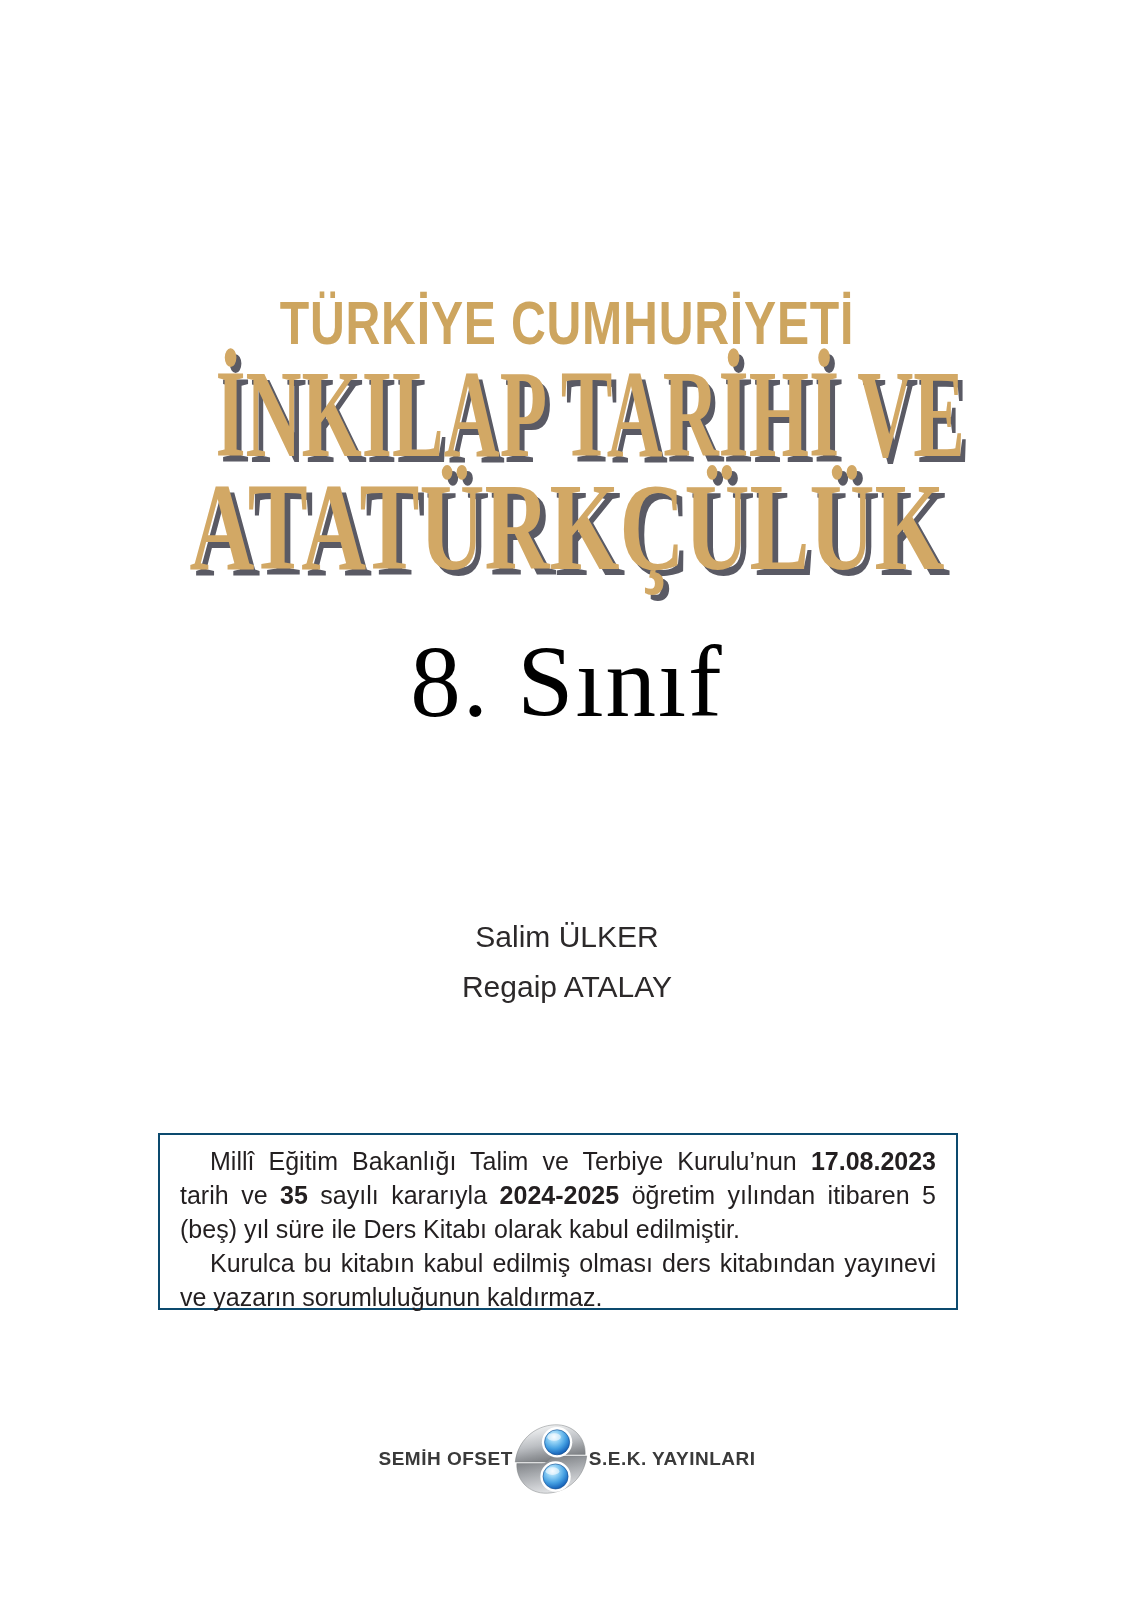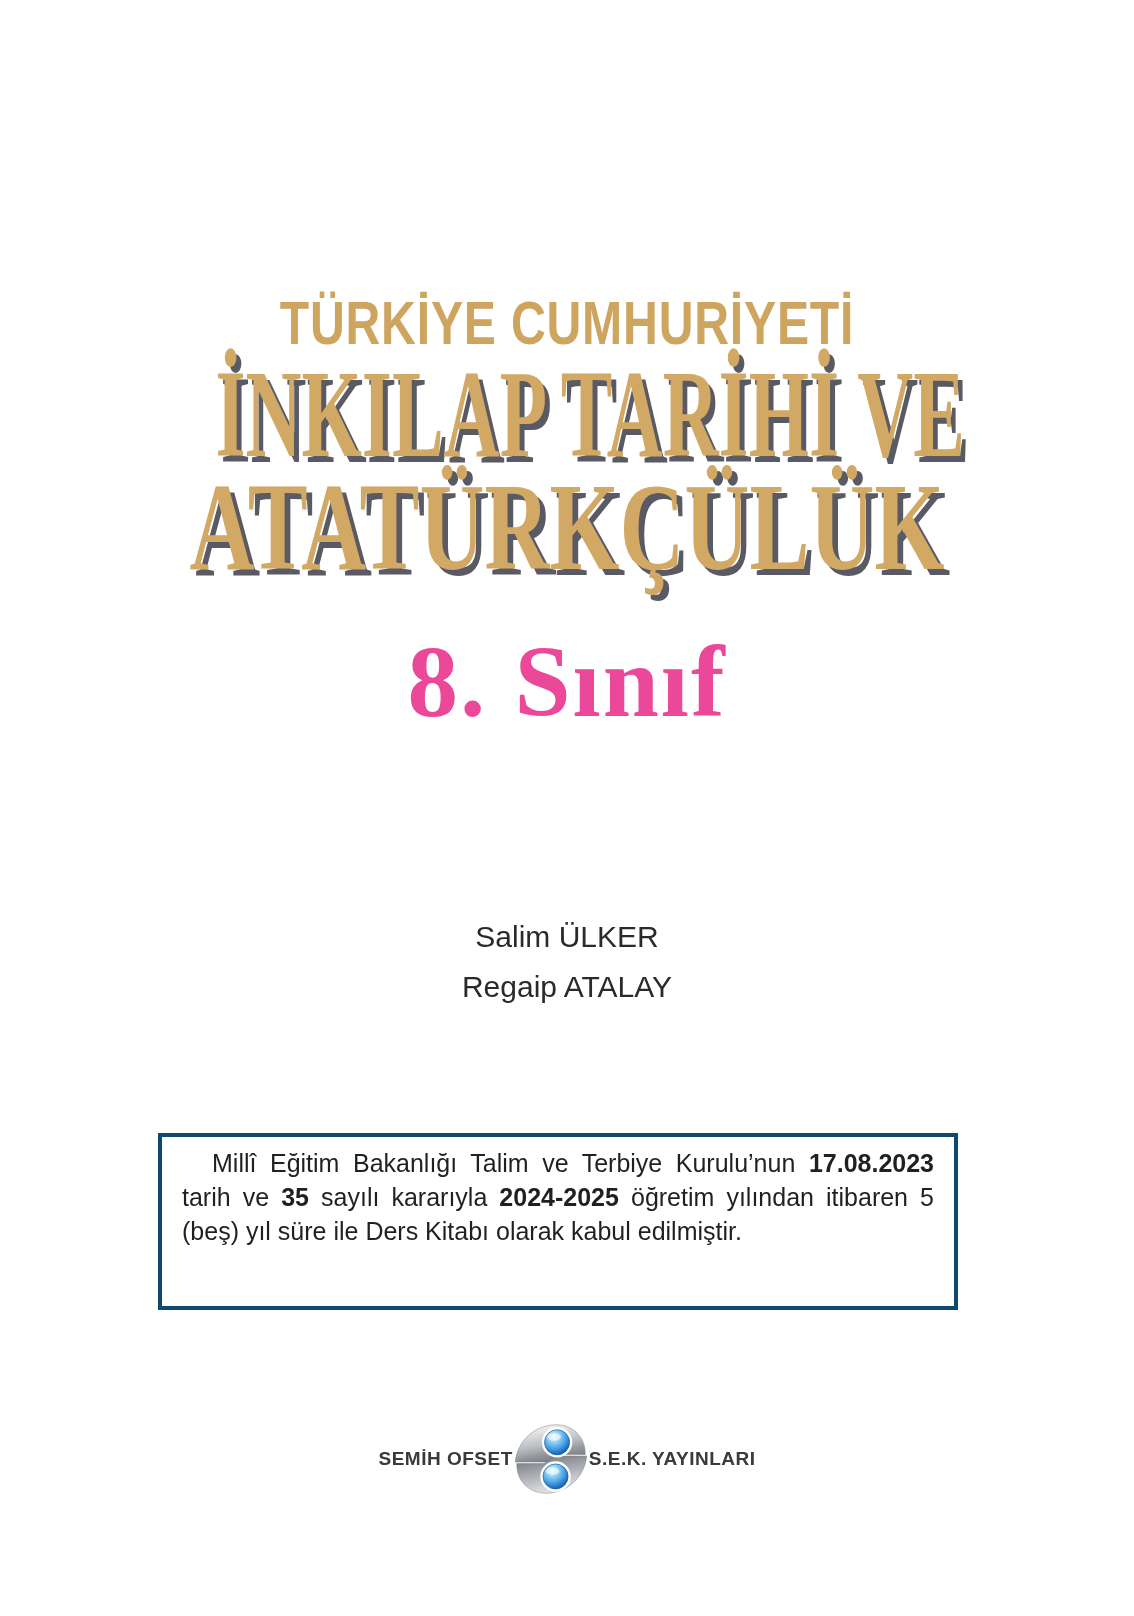--- a/index.html
+++ b/index.html
@@ -33,24 +33,24 @@
     text-shadow:8px 6px 0 #5a5a64;
     font-size:125px;
     line-height:125px;
     transform-origin:50% 50%;
   }
   .title-l1{ top:352px; transform:scaleX(0.62); }
   .title-l2{ top:465px; transform:scaleX(0.72); }
   .grade{
     top:632px;
     font-family:"Liberation Serif", serif;
-    font-weight:700;
+    font-weight:400;
     font-size:101px;
     line-height:101px;
-    color:#ec4899;
+    color:#000000;
     letter-spacing:2px;
   }
   
   .authors-heading{
     top:871px;
     font-size:32px;line-height:32px;
     font-weight:700;
     color:#24449b;
   }
   .author{
@@ -58,21 +58,21 @@
     color:#2c292a;
   }
   .author-1{ top:922px; }
   .author-2{ top:972px; }
   
   .approval-box{
     position:absolute;
     left:158px; top:1133px;
     width:800px; height:177px;
     box-sizing:border-box;
-    border:4px solid #0c4a6e;
+    border:2px solid #0c4a6e;
     background:#ffffff;
     padding:9px 20px 0 20px;
     color:#231f20;
     font-size:25px;
     line-height:34px;
     text-align:justify;
   }
   .approval-box p{
     margin:0;
     text-indent:30px;
@@ -109,20 +109,21 @@
 
   <div class="center-line grade">8. Sınıf</div>
 
 
   <div class="center-line author author-2">Regaip ATALAY</div>
 
   <div class="center-line author author-1">Salim ÜLKER</div>
 
   <div class="approval-box">
     <p><span>Millî Eğitim Bakanlığı Talim ve Terbiye Kurulu’nun </span><b>17.08.2023</b><span> tarih ve </span><b>35</b><span> sayılı kararıyla </span><b>2024-2025</b><span> öğretim yılından itibaren 5 (beş) yıl süre ile Ders Kitabı olarak kabul edilmiştir.</span></p>
+    <p>Kurulca bu kitabın kabul edilmiş olması ders kitabından yayınevi ve yazarın sorumluluğunun kaldırmaz.</p>
   </div>
 
   <div class="footer">
     <span class="footer-text">SEMİH OFSET</span>
 
     <span class="logo">
       <svg viewBox="0 0 100 100" width="76" height="76" aria-hidden="true">
         <defs>
           <linearGradient id="silver" x1="0" y1="0" x2="0.35" y2="1">
             <stop offset="0" stop-color="#ffffff"></stop>

